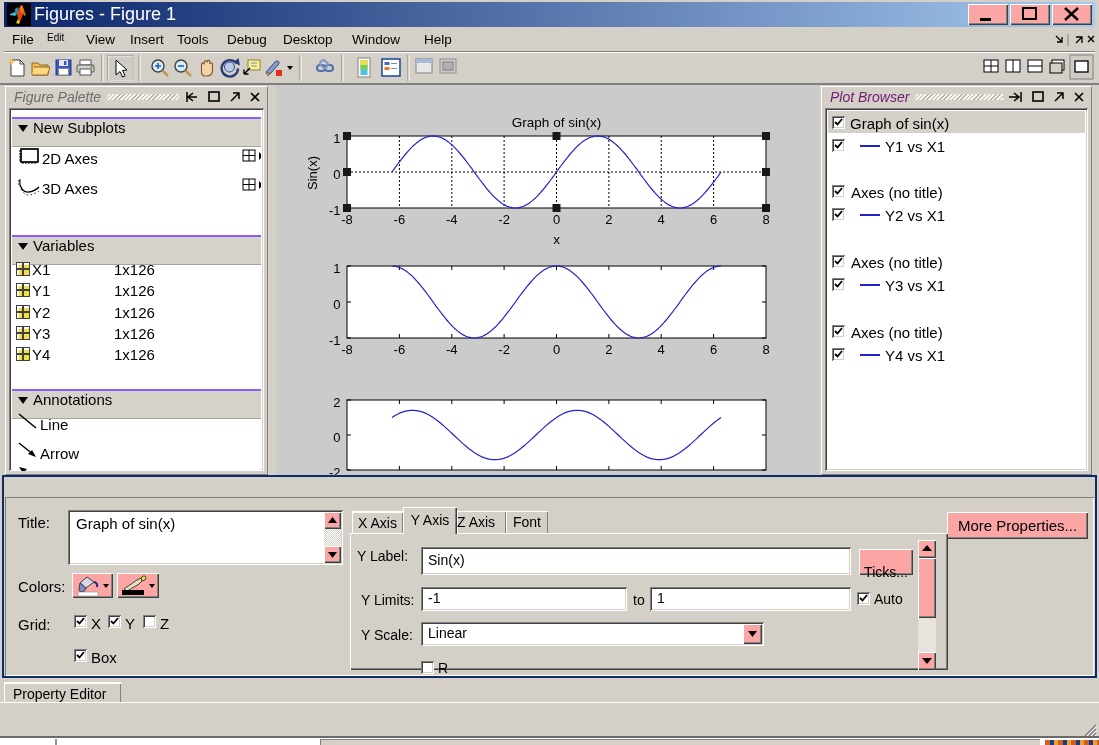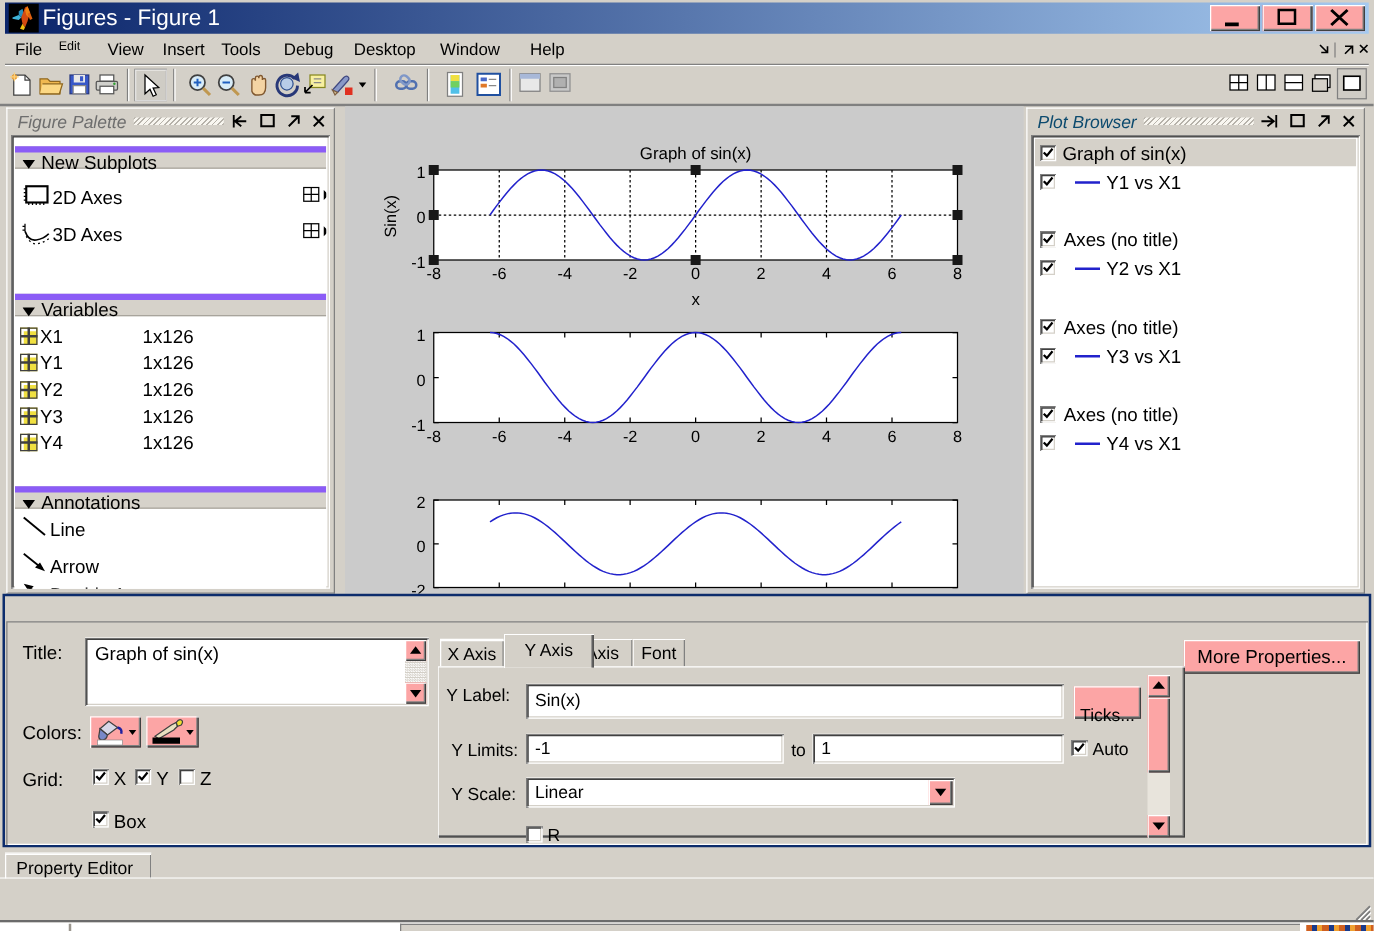--- a/index.html
+++ b/index.html
@@ -342,32 +342,32 @@
   <div class="abs" style="left:5px;top:354px"><svg width="22" height="18">
           <line x1="5" y1="4" x2="16" y2="12" stroke="#000" stroke-width="1.5"></line>
           <polygon points="2,2 10,4 6,8" fill="#000"></polygon>
           <polygon points="19,14 11,12 15,8" fill="#000"></polygon>
         </svg></div>
   <div class="abs" style="left:28px;top:357px">Double Ar</div>
  </div>
 </div>
 <style>
 .varrow{left:2px;height:21px;width:240px}
-.secbar{left:0;width:249px;height:18px;background:#d6d2ca;border-bottom:1px solid #a8a49c;border-top:5px solid #8b5cf6;padding-left:6px;display:flex}
+.secbar{left:0;width:249px;height:30px;background:#d6d2ca;border-bottom:1px solid #a8a49c;border-top:2px solid #8b5cf6;padding-left:6px;display:flex}
 .secbar span{margin-top:0px}
 .varrow b1{position:absolute;left:2px;top:2px;width:14px;height:14px;background:#f0e040;border:1px solid #404040;box-shadow:inset 2px 2px 0 #fff}
 .varrow b1::before{content:"";position:absolute;left:5px;top:-1px;width:2px;height:14px;background:#404040}
 .varrow b1::after{content:"";position:absolute;left:-1px;top:5px;width:14px;height:2px;background:#404040}
 .varrow s1{position:absolute;left:18px;top:1px}
 .varrow s2{position:absolute;left:100px;top:1px}
 </style>
 
 <div class="abs" id="plotbrowser" style="left:821px;top:86px;width:271px;height:389px;background:#d4d0c8;border:1px solid #808080;border-top-color:#fff;border-left-color:#fff">
  <div class="abs" style="left:0;top:0;width:269px;height:20px;display:flex;align-items:center">
-  <span style="font-style:italic;color:#0c4a6e;font-size:14px;margin-left:8px;white-space:nowrap">Plot Browser</span>
+  <span style="font-style:italic;color:#701a75;font-size:14px;margin-left:8px;white-space:nowrap">Plot Browser</span>
   <div class="hdrdots"></div>
   <svg width="76" height="12" style="margin-right:6px" viewBox="0 0 76 12">
    <path d="M0 6 H9 M5 2 L10 6 L5 10 M12 1 V11" stroke="#000" stroke-width="1.5" fill="none"></path>
    <rect x="24" y="1" width="10" height="9" fill="none" stroke="#000" stroke-width="1.6"></rect>
    <path d="M46 10 L54 2 M48 2 H54 V8" stroke="#000" stroke-width="1.5" fill="none"></path>
    <path d="M66 2 L74 10 M74 2 L66 10" stroke="#000" stroke-width="1.6"></path>
   </svg>
  </div>
  <div class="abs field" style="left:3px;top:21px;width:263px;height:363px"></div>
  <div class="abs" style="left:6px;top:24px;width:257px;height:357px;background:#fff;overflow:hidden">
@@ -478,21 +478,21 @@
  <div class="cb" style="left:139px;top:138px"></div>
  <div class="abs" style="left:156px;top:138px">Z</div>
  <div class="cb" style="left:70px;top:172px">
       <svg width="9" height="9" viewBox="0 0 9 9">
         <path d="M1 4 L3.5 6.5 L8 1" stroke="#000" stroke-width="1.8" fill="none"></path>
       </svg>
     </div>
  <div class="abs" style="left:87px;top:172px">Box</div>
 
  <div class="abs" style="left:348px;top:34px;width:51px;height:23px;background:#d4d0c8;box-shadow:inset 1px 1px 0 #fff,inset -1px 0 0 #808080;border-top:1px solid #fff;text-align:center;padding-top:3px;font-size:14px">X Axis</div>
- <div class="abs" style="left:399px;top:30px;width:72px;height:27px;background:#d4d0c8;box-shadow:inset 1px 1px 0 #fff,inset -1px 0 0 #404040,inset -2px 0 0 #808080;text-align:center;padding-top:5px;font-size:14px;z-index:3">Y Axis</div>
+ <div class="abs" style="left:399px;top:30px;width:54px;height:27px;background:#d4d0c8;box-shadow:inset 1px 1px 0 #fff,inset -1px 0 0 #404040,inset -2px 0 0 #808080;text-align:center;padding-top:5px;font-size:14px;z-index:3">Y Axis</div>
  <div class="abs" style="left:453px;top:34px;width:49px;height:23px;background:#d4d0c8;box-shadow:inset 1px 1px 0 #fff,inset -1px 0 0 #808080;text-align:left;padding-top:3px;font-size:14px">Z Axis</div>
  <div class="abs" style="left:502px;top:34px;width:42px;height:23px;background:#d4d0c8;box-shadow:inset 1px 1px 0 #fff,inset -1px 0 0 #808080;text-align:center;padding-top:3px;font-size:14px">Font</div>
 
  <div class="abs" style="left:346px;top:56px;width:598px;height:137px;background:#d4d0c8;box-shadow:inset 1px 1px 0 #fff,inset -1px -1px 0 #404040,inset -2px -2px 0 #808080;z-index:2">
   <div class="abs" style="left:7px;top:15px;font-size:14px">Y Label:</div>
   <div class="abs field" style="left:71px;top:14px;width:430px;height:28px">
         <div class="abs" style="left:7px;top:5px;font-size:14px">Sin(x)</div>
       </div>
   <div class="abs btnr" style="left:509px;top:16px;width:54px;height:26px;text-align:center;padding-top:15px;font-size:14px">Ticks...</div>
   <div class="abs" style="left:11px;top:59px;font-size:14px">Y Limits:</div>

